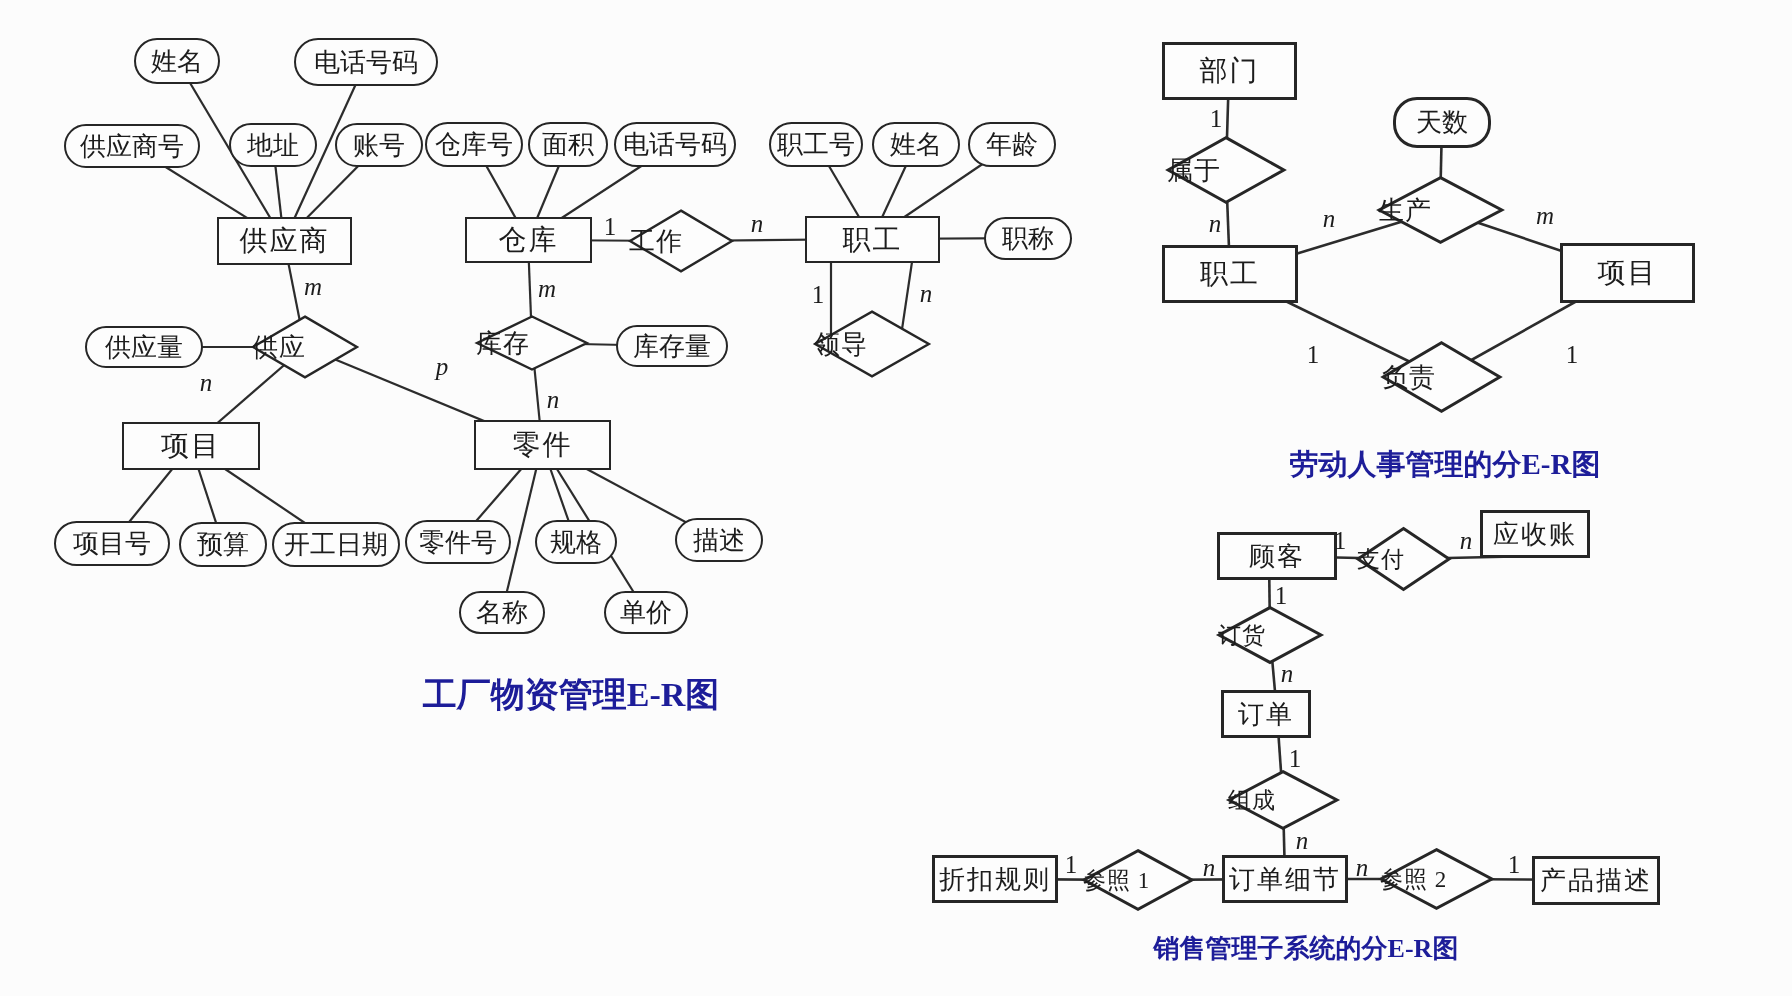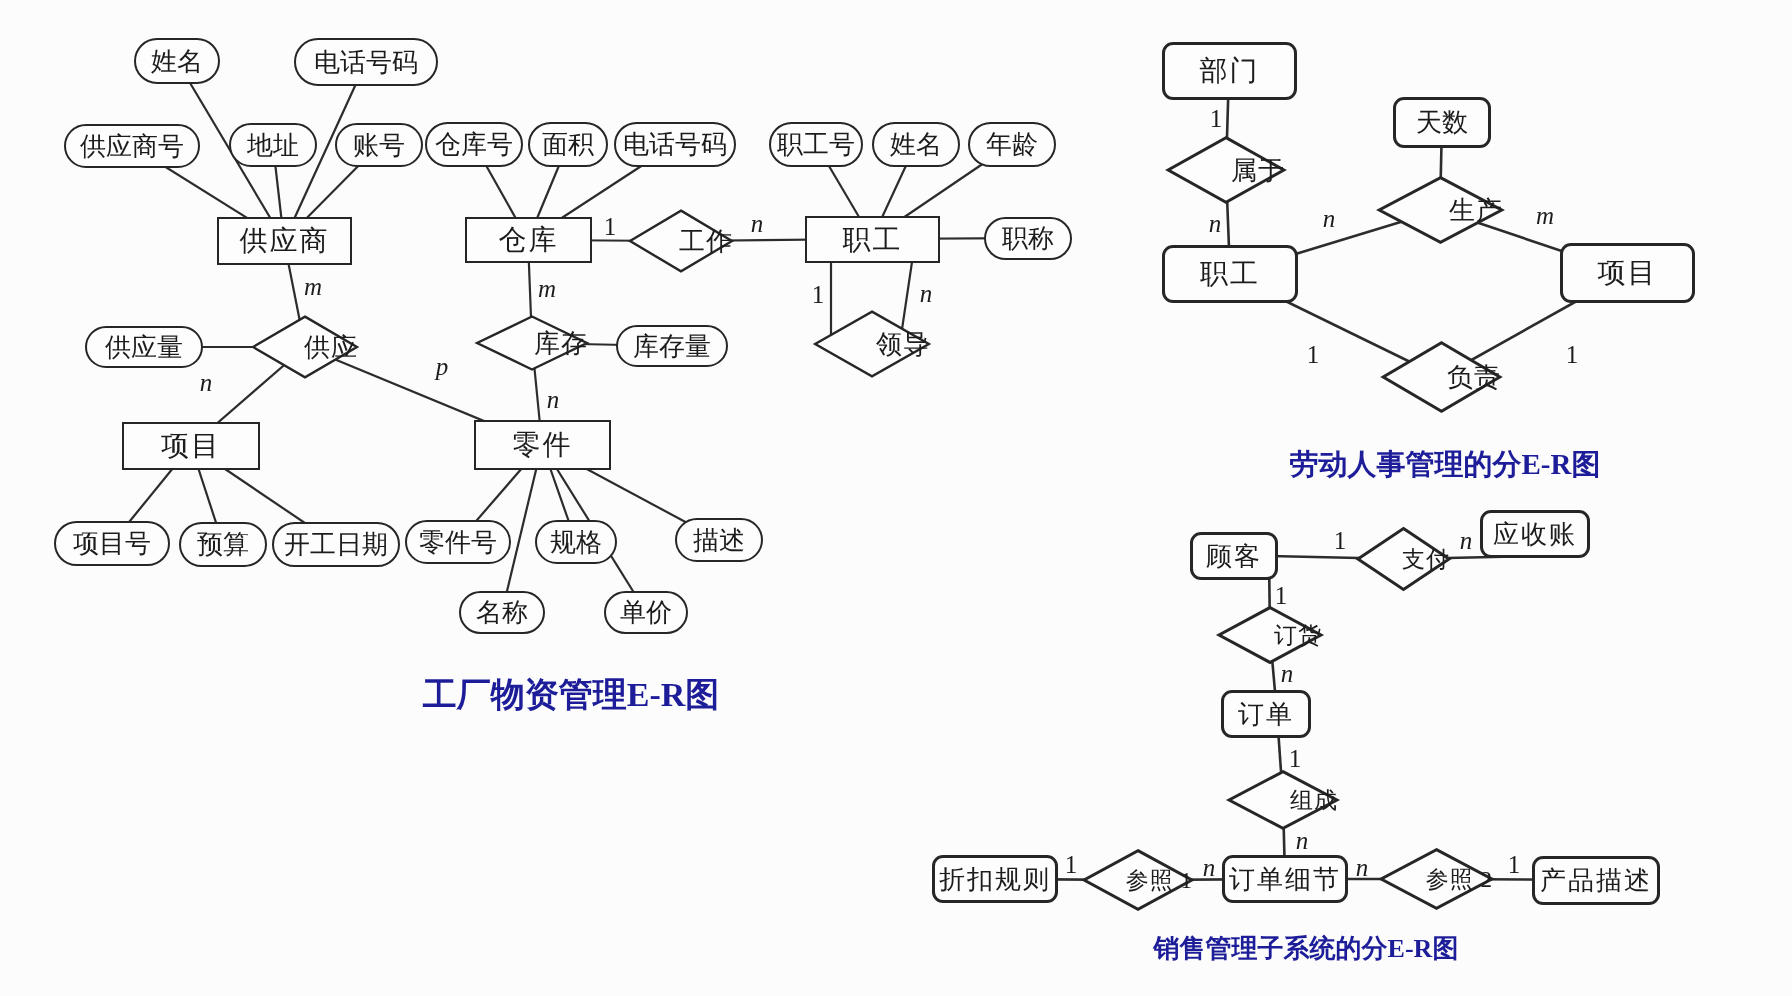--- a/index.html
+++ b/index.html
@@ -6,25 +6,25 @@
   .canvas{position:relative;width:1792px;height:996px;background:#fcfcfc;overflow:hidden;
           font-family:"Liberation Serif","DejaVu Serif",serif;color:#1c1c1c;}
   .edges{position:absolute;left:0;top:0;}
   .edges line{stroke:#2c2c2c;}
   .g1 line{stroke-width:2.2;}
   .g2 line{stroke-width:2.6;}
   .entity{position:absolute;box-sizing:border-box;background:#fdfdfd;border:2.6px solid #262626;
           display:flex;align-items:center;justify-content:center;font-size:28px;letter-spacing:2px;white-space:nowrap;}
   .attr{position:absolute;box-sizing:border-box;background:#fdfdfd;border:2.2px solid #262626;
         border-radius:24px;display:flex;align-items:center;justify-content:center;font-size:26px;white-space:nowrap;}
-  .diamond{position:absolute;display:flex;align-items:center;justify-content:flex-end;}
+  .diamond{position:absolute;display:flex;align-items:center;justify-content:flex-start;}
   .diamond svg{position:absolute;left:0;top:0;width:100%;height:100%;overflow:visible;}
   .diamond polygon{fill:#fdfdfd;stroke:#262626;stroke-width:2.4;vector-effect:non-scaling-stroke;stroke-linejoin:miter;}
   .dl{position:relative;font-size:26px;letter-spacing:1px;white-space:nowrap;}
-  .b3{border-width:3px;border-radius:11px;}
+  .b3{border-width:3px;}
   .diamond.b3 polygon{stroke-width:3;}
   .fs23 .dl{font-size:23px;}
   .fs26{font-size:26px;}
   .card{position:absolute;transform:translate(-50%,-50%);font-size:25px;white-space:nowrap;}
   .it{font-style:italic;}
   .dtitle{position:absolute;transform:translate(-50%,-50%);font-weight:bold;color:#1d1d99;white-space:nowrap;}
 </style>
 </head>
 <body>
 
@@ -177,21 +177,21 @@
 
   <span class="card" style="left:1216px;top:119px">1</span>
   <span class="card it" style="left:1215px;top:224px">n</span>
   <span class="card it" style="left:1329px;top:219px">n</span>
   <span class="card it" style="left:1545px;top:216px">m</span>
   <span class="card" style="left:1313px;top:355px">1</span>
   <span class="card" style="left:1572px;top:355px">1</span>
 
   <div class="dtitle" style="left:1445px;top:465px;font-size:29px">劳动人事管理的分E-R图</div>
 
-  <div class="entity b3 fs26" style="left:1190px;top:532px;width:88px;height:48px">顾客</div>
+  <div class="entity b3 fs26" style="left:1217px;top:532px;width:120px;height:48px">顾客</div>
   <div class="entity b3 fs26" style="left:1480px;top:510px;width:110px;height:48px">应收账</div>
   <div class="entity b3 fs26" style="left:1221px;top:690px;width:90px;height:48px">订单</div>
   <div class="entity b3 fs26" style="left:1222px;top:855px;width:126px;height:48px">订单细节</div>
   <div class="entity b3 fs26" style="left:932px;top:855px;width:126px;height:48px">折扣规则</div>
   <div class="entity b3 fs26" style="left:1532px;top:856px;width:128px;height:49px">产品描述</div>
 
   <div class="diamond b3 fs23" style="left:1357px;top:528px;width:93px;height:62px">
     <svg viewBox="0 0 100 100" preserveAspectRatio="none">
         <polygon points="50,1 99,50 50,99 1,50"></polygon>
       </svg>

